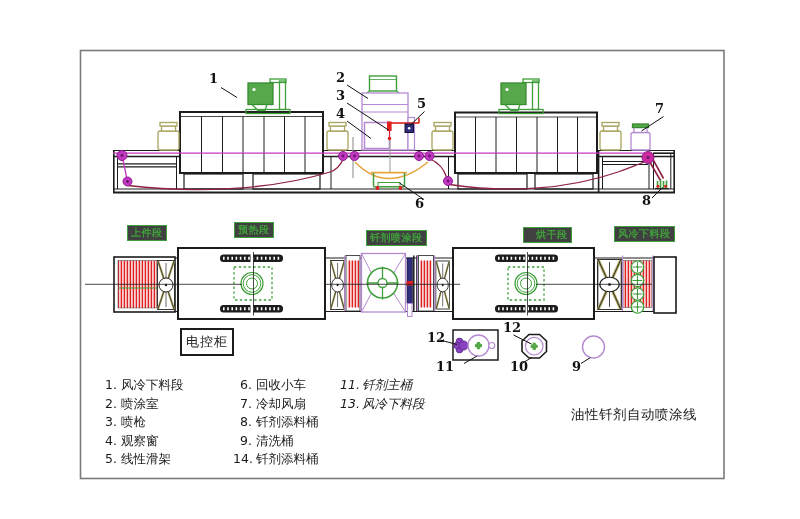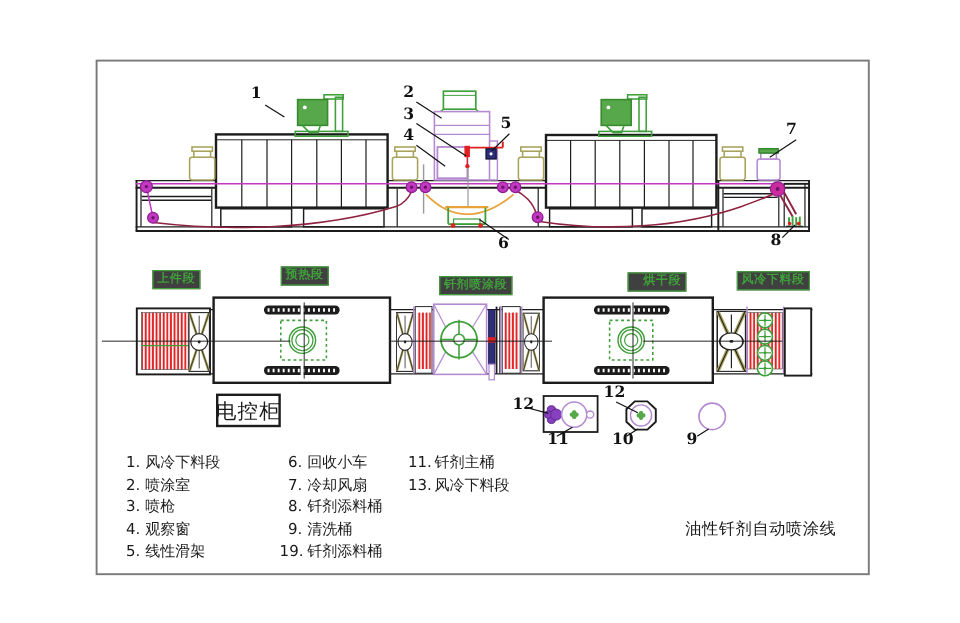--- a/index.html
+++ b/index.html
@@ -4,21 +4,21 @@
 <style>
   html,body{margin:0;padding:0;background:#ffffff;}
   .stage{position:relative;width:800px;height:519px;background:#fff;overflow:hidden;
          font-family:"DejaVu Sans",sans-serif;}
   .stage svg{position:absolute;left:0;top:0;}
   .ovl{position:absolute;white-space:nowrap;color:#1a1a1a;}
   .seclabel{border:1.4px solid #3f9f3a;color:#3f9f3a;background:#404040;
             font-size:10px;font-weight:700;line-height:12px;padding:1px 3px;letter-spacing:.5px;}
   .callout{font-family:"DejaVu Serif",serif;font-weight:700;font-size:13px;color:#111;}
   .cabinet{border:2px solid #1c1c1c;background:#fff;width:50px;height:24px;
-           font-size:17px;display:flex;align-items:center;justify-content:center;letter-spacing:1px;}
+           font-size:13px;display:flex;align-items:center;justify-content:center;letter-spacing:1px;}
   .legend-col{position:absolute;font-size:12.5px;line-height:18.6px;color:#1a1a1a;}
   .lrow{display:flex;}
   .lnum{text-align:right;margin-right:4px;flex:none;}
   .c1 .lnum{width:19px;} .c2 .lnum{width:19px;} .c3 .lnum{width:18px;}
   .title{font-size:13.5px;letter-spacing:.5px;color:#1a1a1a;}
 </style>
 </head>
 <body>
 
 <div class="stage">
@@ -354,21 +354,21 @@
   <div class="ovl callout" style="left:209px;top:71px;">1</div>
   <div class="ovl callout" style="left:336px;top:70px;">2</div>
   <div class="ovl callout" style="left:336px;top:88px;">3</div>
   <div class="ovl callout" style="left:336px;top:106px;">4</div>
   <div class="ovl callout" style="left:417px;top:96px;">5</div>
   <div class="ovl callout" style="left:415px;top:196px;">6</div>
   <div class="ovl callout" style="left:655px;top:101px;">7</div>
   <div class="ovl callout" style="left:642px;top:193px;">8</div>
   <div class="ovl callout" style="left:572px;top:359px;">9</div>
   <div class="ovl callout" style="left:510px;top:359px;">10</div>
-  <div class="ovl callout" style="left:456px;top:359px;">11</div>
+  <div class="ovl callout" style="left:436px;top:359px;">11</div>
   <div class="ovl callout" style="left:503px;top:320px;">12</div>
   <div class="ovl callout" style="left:427px;top:330px;">12</div>
 
   <div class="legend-col c1" style="left:98px;top:376px;">
     <div class="lrow">
         <span class="lnum">1.</span>
         <span>风冷下料段</span>
       </div>
     <div class="lrow">
         <span class="lnum">2.</span>
@@ -398,30 +398,30 @@
       </div>
     <div class="lrow">
         <span class="lnum">8.</span>
         <span>钎剂添料桶</span>
       </div>
     <div class="lrow">
         <span class="lnum">9.</span>
         <span>清洗桶</span>
       </div>
     <div class="lrow">
-        <span class="lnum">19.</span>
+        <span class="lnum">14.</span>
         <span>钎剂添料桶</span>
       </div>
   </div>
-  <div class="legend-col c3" style="left:340px;top:376px;">
+  <div class="legend-col c3" style="left:340px;top:376px;font-style:italic;">
     <div class="lrow">
         <span class="lnum">11.</span>
         <span>钎剂主桶</span>
       </div>
     <div class="lrow">
         <span class="lnum">13.</span>
         <span>风冷下料段</span>
       </div>
   </div>
 
-  <div class="ovl title" style="left:571px;top:432px;">油性钎剂自动喷涂线</div>
+  <div class="ovl title" style="left:571px;top:406px;">油性钎剂自动喷涂线</div>
 
 </div>
 
 </body></html>

